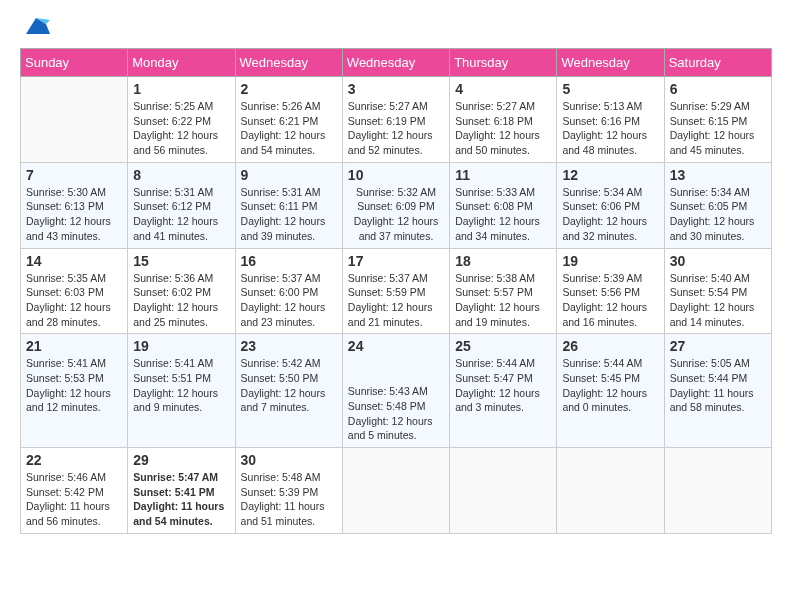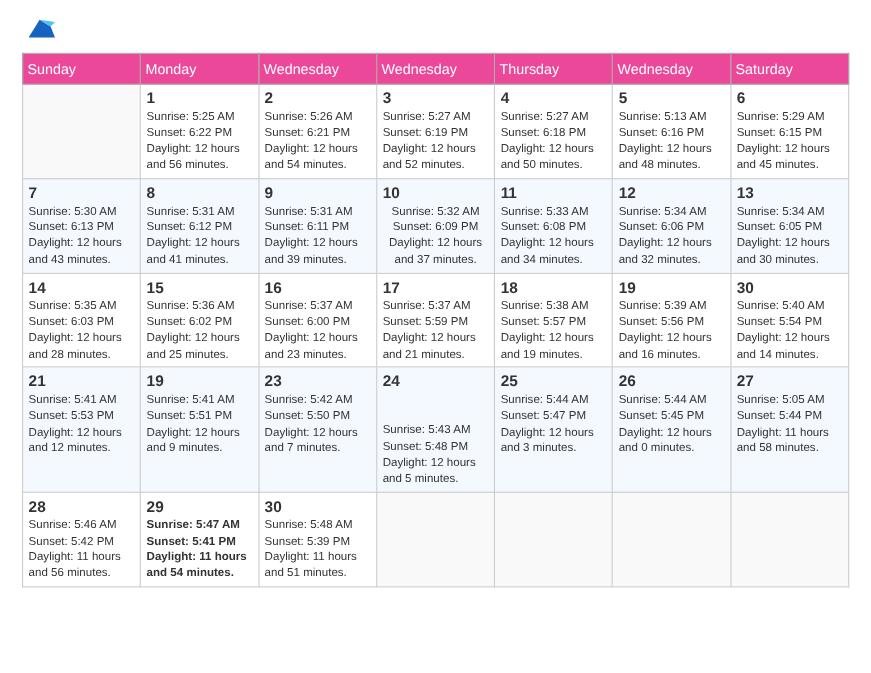--- a/index.html
+++ b/index.html
@@ -303,21 +303,21 @@
         <td>
           <span class="day-num">27</span>
           <div class="day-detail" style="white-space: pre-line;">Sunrise: 5:05 AM
 Sunset: 5:44 PM
 Daylight: 11 hours
 and 58 minutes.</div>
         </td>
       </tr>
       <tr>
         <td>
-          <span class="day-num">28</span>
+          <span class="day-num">22</span>
           <div class="day-detail" style="white-space: pre-line;">Sunrise: 5:46 AM
 Sunset: 5:42 PM
 Daylight: 11 hours
 and 56 minutes.</div>
         </td>
         <td>
           <span class="day-num">29</span>
           <div class="day-detail" style="white-space: pre-line; font-weight: bold;">Sunrise: 5:47 AM
 Sunset: 5:41 PM
 Daylight: 11 hours

